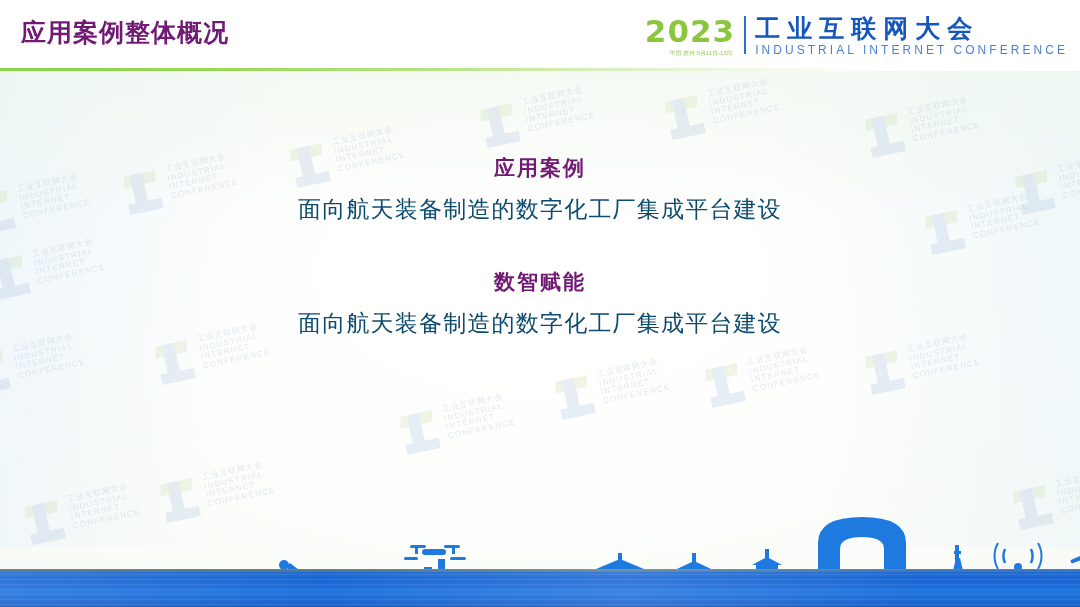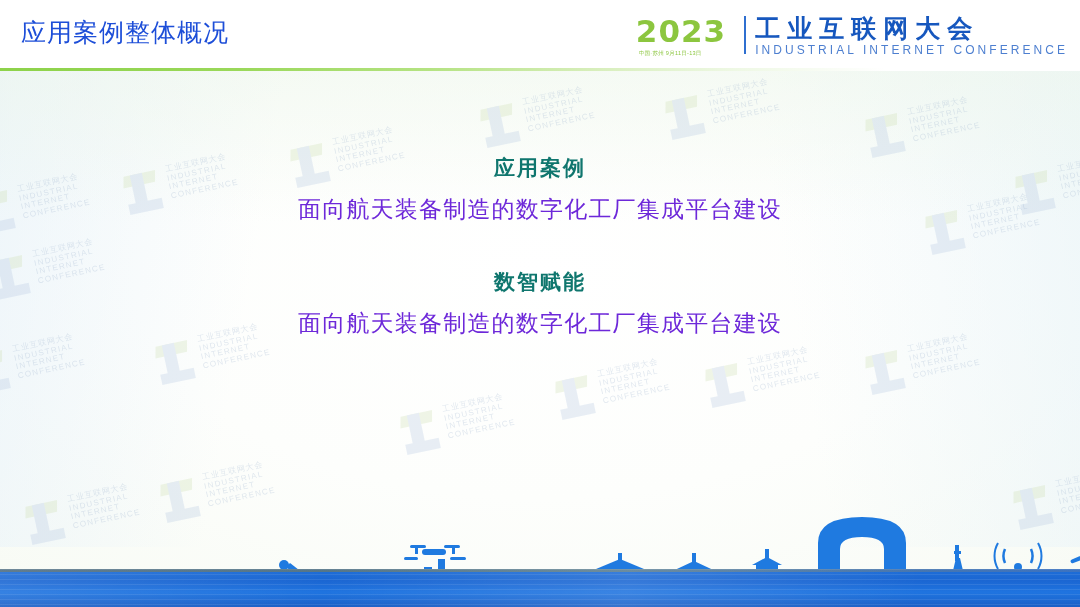--- a/index.html
+++ b/index.html
@@ -46,23 +46,23 @@
   .header {
     position: absolute;
     left: 0; top: 0; width: 1080px; height: 68px;
     background: #ffffff;
     z-index: 6;
   }
   .page-title {
     position: absolute;
     left: 21px; top: 16px;
     font-size: 25px;
-    font-weight: normal;
+    font-weight: bold;
     letter-spacing: 1px;
-    color: #1d4ed8;
+    color: #701a75;
     white-space: nowrap;
   }
   .divider-blue {
     position: absolute;
     left: 0; top: 61px; width: 1080px; height: 7px;
     background: linear-gradient(90deg,
       #0a4ec9 0%, #1359d2 16%, #2a6ddd 34%, #5f95e4 49%,
       #b9d4ea 60%, #e4eff2 70%, #f4faf6 80%, #ffffff 90%);
   }
   .divider-green {
@@ -77,22 +77,22 @@
   .logo-lockup {
     position: absolute;
     right: 12px; top: 14px;
     display: flex;
     align-items: flex-start;
     z-index: 8;
   }
   .logo-left {
     display: flex;
     flex-direction: column;
-    align-items: flex-start;
-    padding-right: 18px;
+    align-items: flex-end;
+    padding-right: 9px;
   }
   .logo-year {
     font-family: "DejaVu Sans", sans-serif;
     font-size: 31px;
     font-weight: bold;
     letter-spacing: 1px;
     color: #8cc63f;
     line-height: 34px;
   }
   .logo-date {
@@ -201,27 +201,27 @@
   .content {
     position: absolute;
     left: 0; right: 0; top: 150px;
     text-align: center;
     z-index: 5;
   }
   .block { margin-bottom: 10px; }
   .block-label {
     font-size: 21px;
     font-weight: bold;
-    color: #0f766e;
+    color: #701a75;
     letter-spacing: 2px;
     line-height: 36px;
   }
   .block-value {
     font-size: 23px;
-    color: #6d28d9;
+    color: #0c4a6e;
     letter-spacing: 1.2px;
     line-height: 46px;
   }
   .block-gap { height: 22px; }
 
   
   .footer {
     position: absolute;
     left: 0; bottom: 0; width: 1080px; height: 120px;
     z-index: 4;

